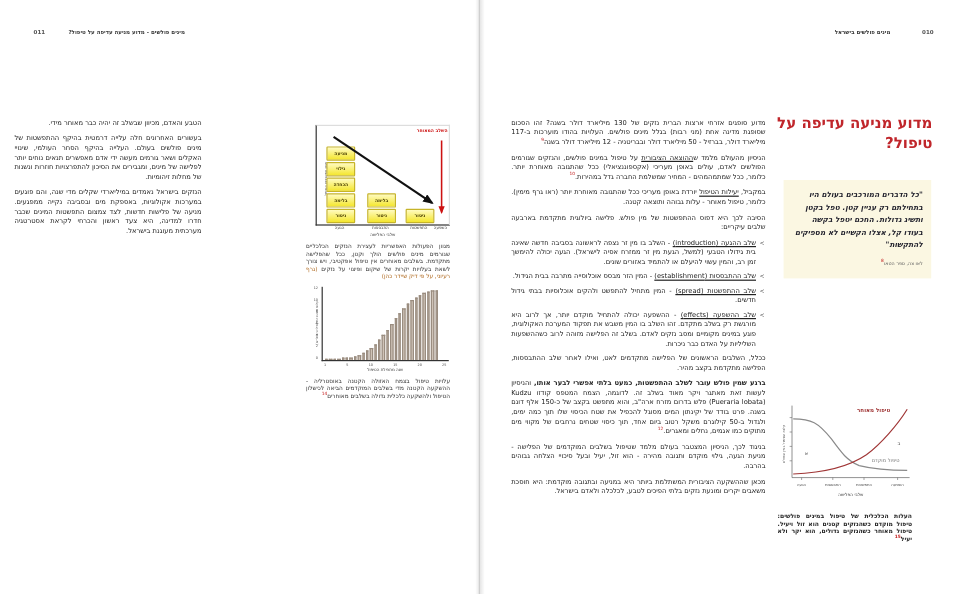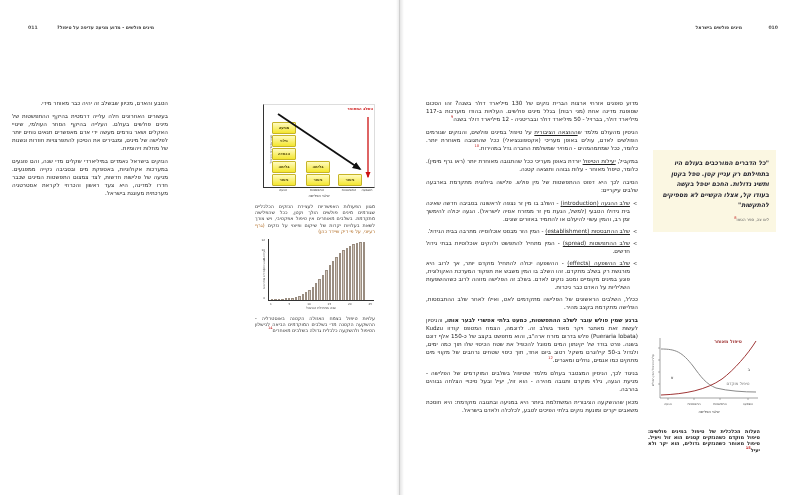--- a/index.html
+++ b/index.html
@@ -185,20 +185,21 @@
         <div class="axis-title2">שנה מתחילת הטיפול</div>
       </div>
       <p class="caption"><span>עלויות טיפול בצמח האזולה הקטנה באוסטרליה - ההשקעה הקטנה מדי בשלבים המוקדמים הביאה לכישלון הטיפול ולהשקעה כלכלית גדולה בשלבים מאוחרים</span><sup class="fn">14</sup></p>
     </div>
   </div>
 
   <div class="page page-right">
     <div class="hdr" style="right:58px">מינים פולשים בישראל</div>
     <div class="pagenum" style="right:22px">010</div>
 
+    <div class="main-title">מדוע מניעה עדיפה על טיפול?</div>
 
     <div class="quote">
       <div>"כל הדברים המורכבים בעולם היו בתחילתם רק עניין קטן. טפל בקטן ותשיג גדולות. החכם יטפל בקשה בעודו קל, אצלו הקשיים לא מספיקים להתקשות"</div>
       <div class="quote-attr"><span>לאו צה, ספר הטאו</span><sup class="fn">8</sup></div>
     </div>
 
     <div class="txt" style="left:26px;top:99px;width:212px;">
       <p><span>מדוע סופגים אזרחי ארצות הברית נזקים של 130 מיליארד דולר בשנה? זהו הסכום שסופגת מדינה אחת (מני רבות) בגלל מינים פולשים. העלויות בהודו מוערכות ב-117 מיליארד דולר, בברזיל - 50 מיליארד דולר ובבריטניה - 12 מיליארד דולר בשנה</span><sup class="fn">9</sup></p>
       <p><span>הניסיון מהעולם מלמד ש</span><span class="u">ההוצאה הציבורית</span><span> על טיפול במינים פולשים, והנזקים שגורמים הפולשים לאדם, עולים באופן מעריכי (אקספוננציאלי) ככל שהתגובה מאוחרת יותר. כלומר, ככל שמתמהמהים - המחיר שמשלמת החברה גדל במהירות.</span><sup class="fn">10</sup></p>
       <p><span>במקביל, </span><span class="u">יעילות הטיפול</span><span> יורדת באופן מעריכי ככל שהתגובה מאוחרת יותר (ראו גרף מימין). כלומר, טיפול מאוחר - עלות גבוהה ותוצאה קטנה.</span></p>

